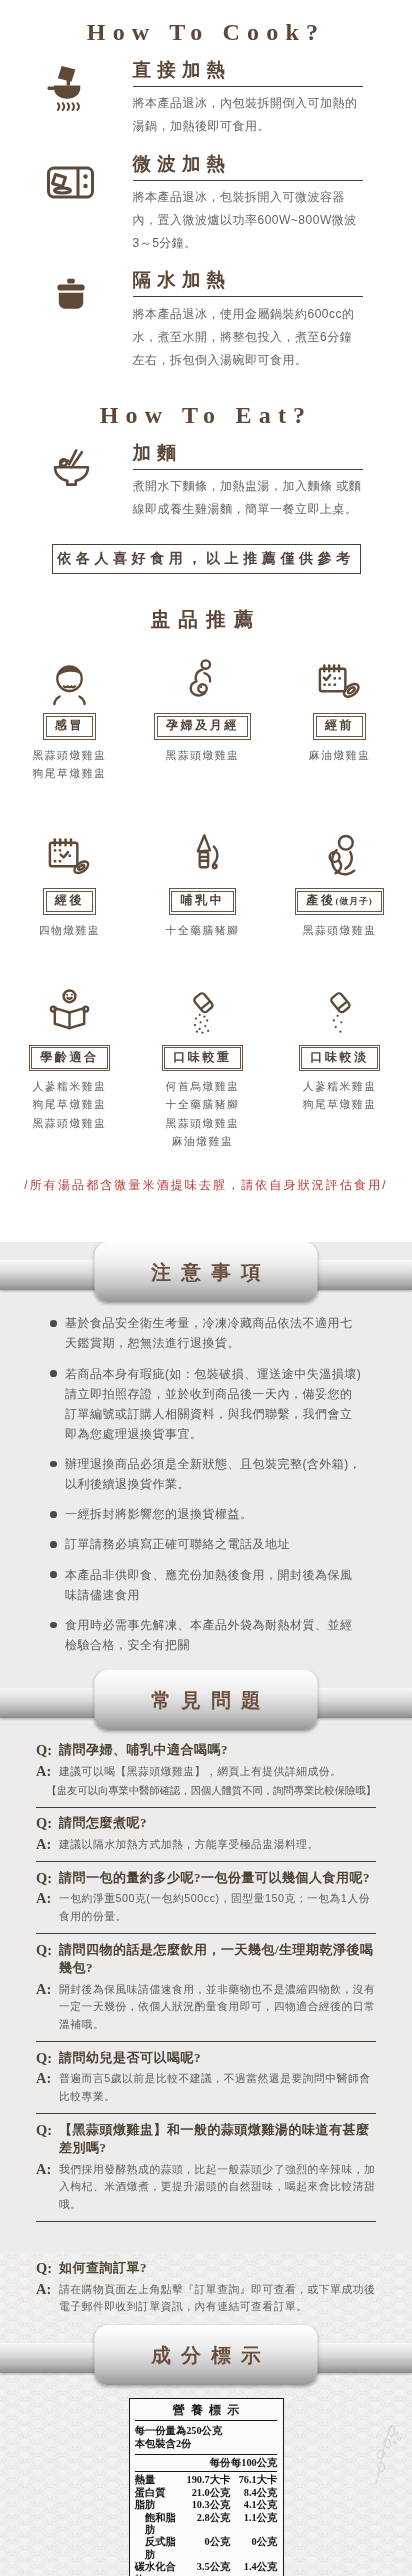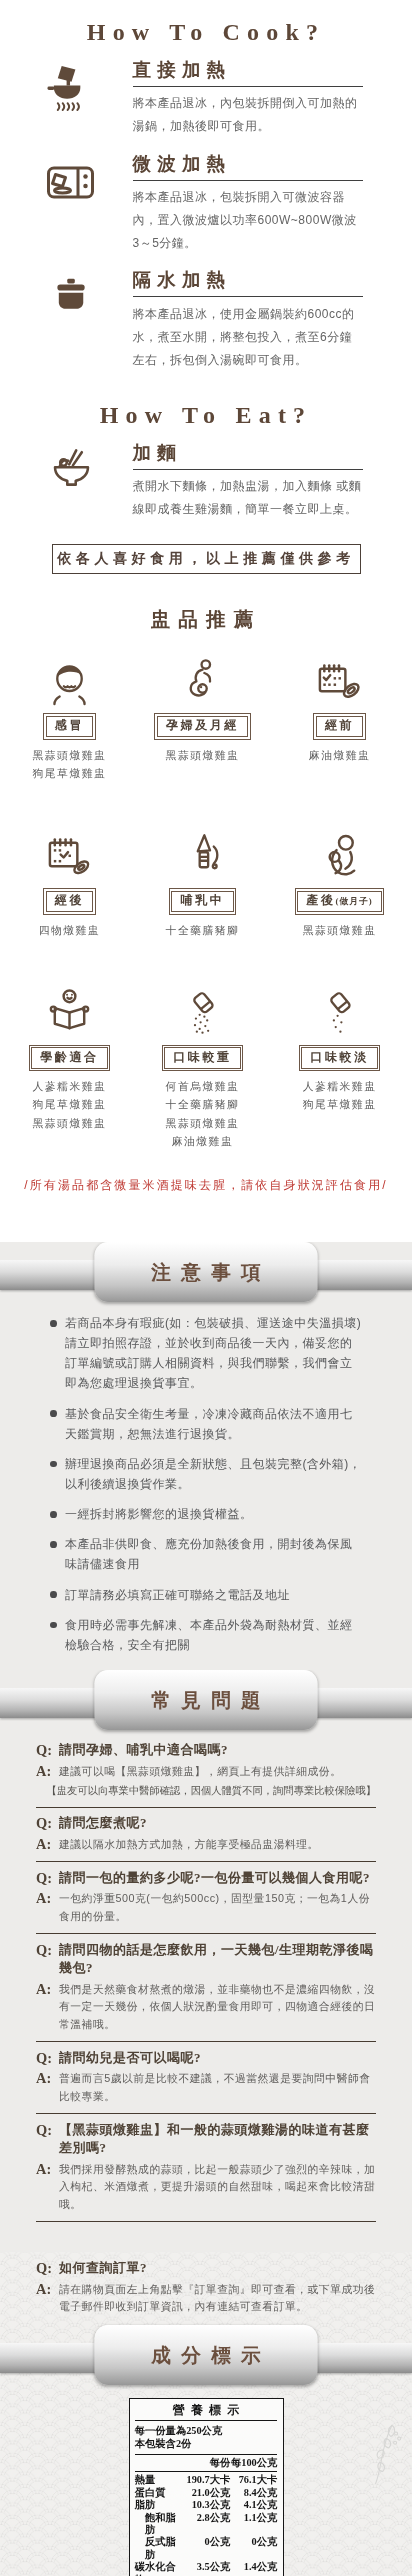--- a/index.html
+++ b/index.html
@@ -438,41 +438,41 @@
   <section class="sec-notice">
     <div class="ribbon">
       <div class="bar"></div>
       <div class="tab">
           <span>注意事項</span>
         </div>
     </div>
     <div class="bullet-list">
       <div class="bullet">
           <span class="dot"></span>
-          <p>若商品本身有瑕疵(如：包裝破損、運送途中失溫損壞)請立即拍照存證，並於收到商品後一天內，備妥您的訂單編號或訂購人相關資料，與我們聯繫，我們會立即為您處理退換貨事宜。</p>
+          <p>基於食品安全衛生考量，冷凍冷藏商品依法不適用七天鑑賞期，恕無法進行退換貨。</p>
         </div>
       <div class="bullet">
           <span class="dot"></span>
-          <p>基於食品安全衛生考量，冷凍冷藏商品依法不適用七天鑑賞期，恕無法進行退換貨。</p>
+          <p>若商品本身有瑕疵(如：包裝破損、運送途中失溫損壞)請立即拍照存證，並於收到商品後一天內，備妥您的訂單編號或訂購人相關資料，與我們聯繫，我們會立即為您處理退換貨事宜。</p>
         </div>
       <div class="bullet">
           <span class="dot"></span>
           <p>辦理退換商品必須是全新狀態、且包裝完整(含外箱)，以利後續退換貨作業。</p>
         </div>
       <div class="bullet">
           <span class="dot"></span>
           <p>一經拆封將影響您的退換貨權益。</p>
         </div>
       <div class="bullet">
           <span class="dot"></span>
-          <p>本產品非供即食、應充份加熱後食用，開封後為保風味請儘速食用</p>
+          <p>訂單請務必填寫正確可聯絡之電話及地址</p>
         </div>
       <div class="bullet">
           <span class="dot"></span>
-          <p>訂單請務必填寫正確可聯絡之電話及地址</p>
+          <p>本產品非供即食、應充份加熱後食用，開封後為保風味請儘速食用</p>
         </div>
       <div class="bullet">
           <span class="dot"></span>
           <p>食用時必需事先解凍、本產品外袋為耐熱材質、並經檢驗合格，安全有把關</p>
         </div>
     </div>
   </section>
 
   <section class="sec-faq">
     <div class="ribbon">
@@ -520,21 +520,21 @@
         <hr class="qa-divider">
       </div>
 
       <div class="qa">
         <div class="qrow">
             <span class="prefix">Q:</span>
             <p class="qtext">請問四物的話是怎麼飲用，一天幾包/生理期乾淨後喝幾包?</p>
           </div>
         <div class="arow">
             <span class="prefix">A:</span>
-            <p class="atext">我們是天然藥食材熬煮的燉湯，並非藥物也不是濃縮四物飲，沒有一定一天幾份，依個人狀況酌量食用即可，四物適合經後的日常溫補哦。</p>
+            <p class="atext">開封後為保風味請儘速食用，並非藥物也不是濃縮四物飲，沒有一定一天幾份，依個人狀況酌量食用即可，四物適合經後的日常溫補哦。</p>
           </div>
         <hr class="qa-divider">
       </div>
 
       <div class="qa">
         <div class="qrow">
             <span class="prefix">Q:</span>
             <p class="qtext">請問幼兒是否可以喝呢?</p>
           </div>
         <div class="arow">

